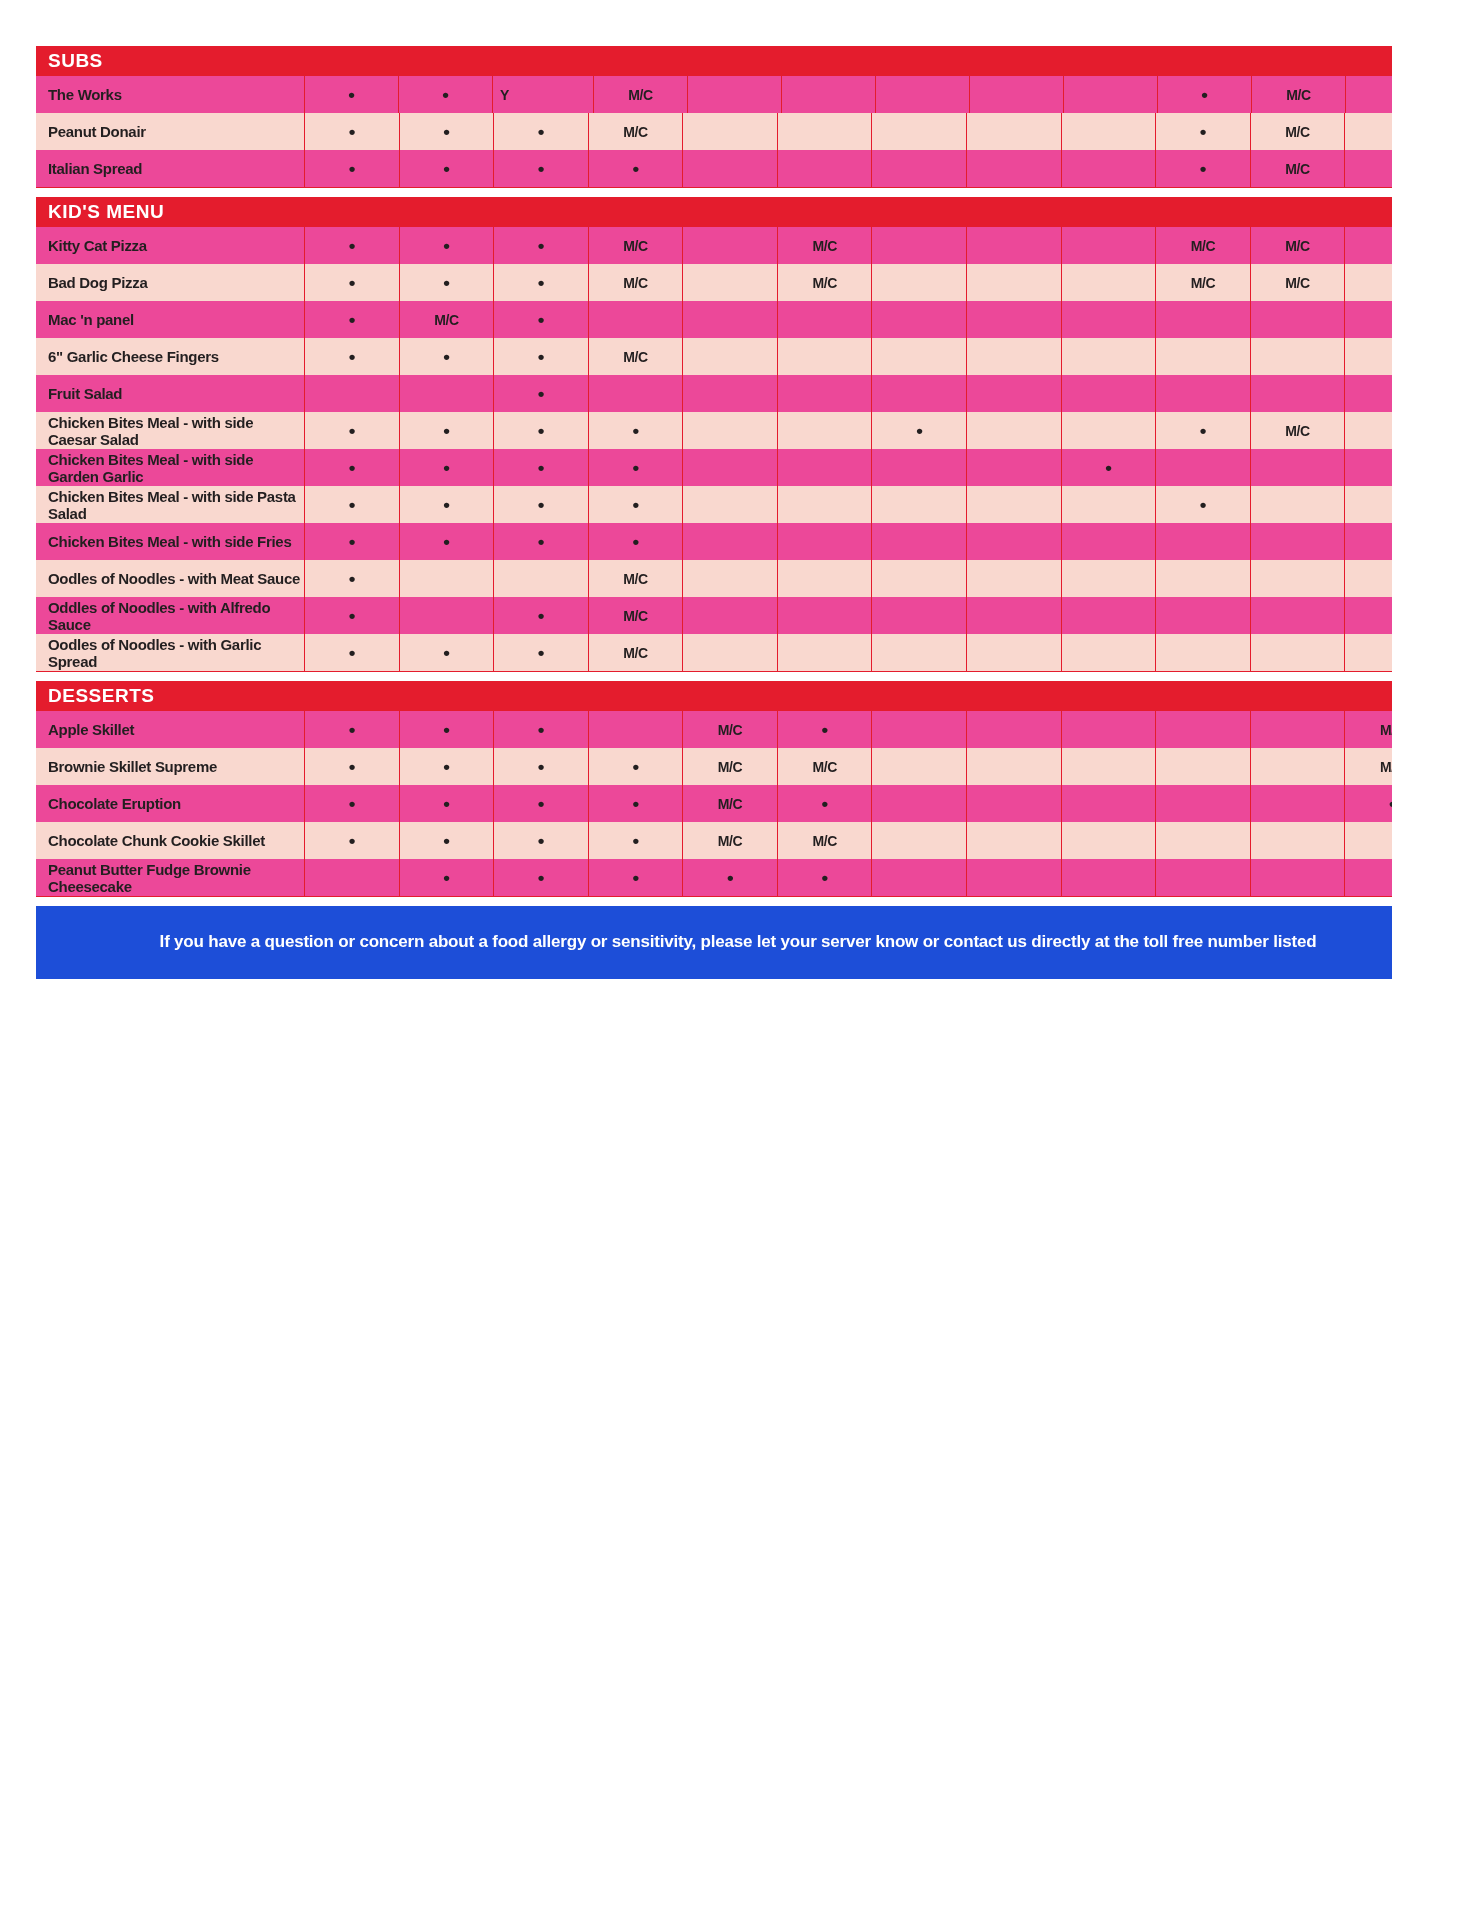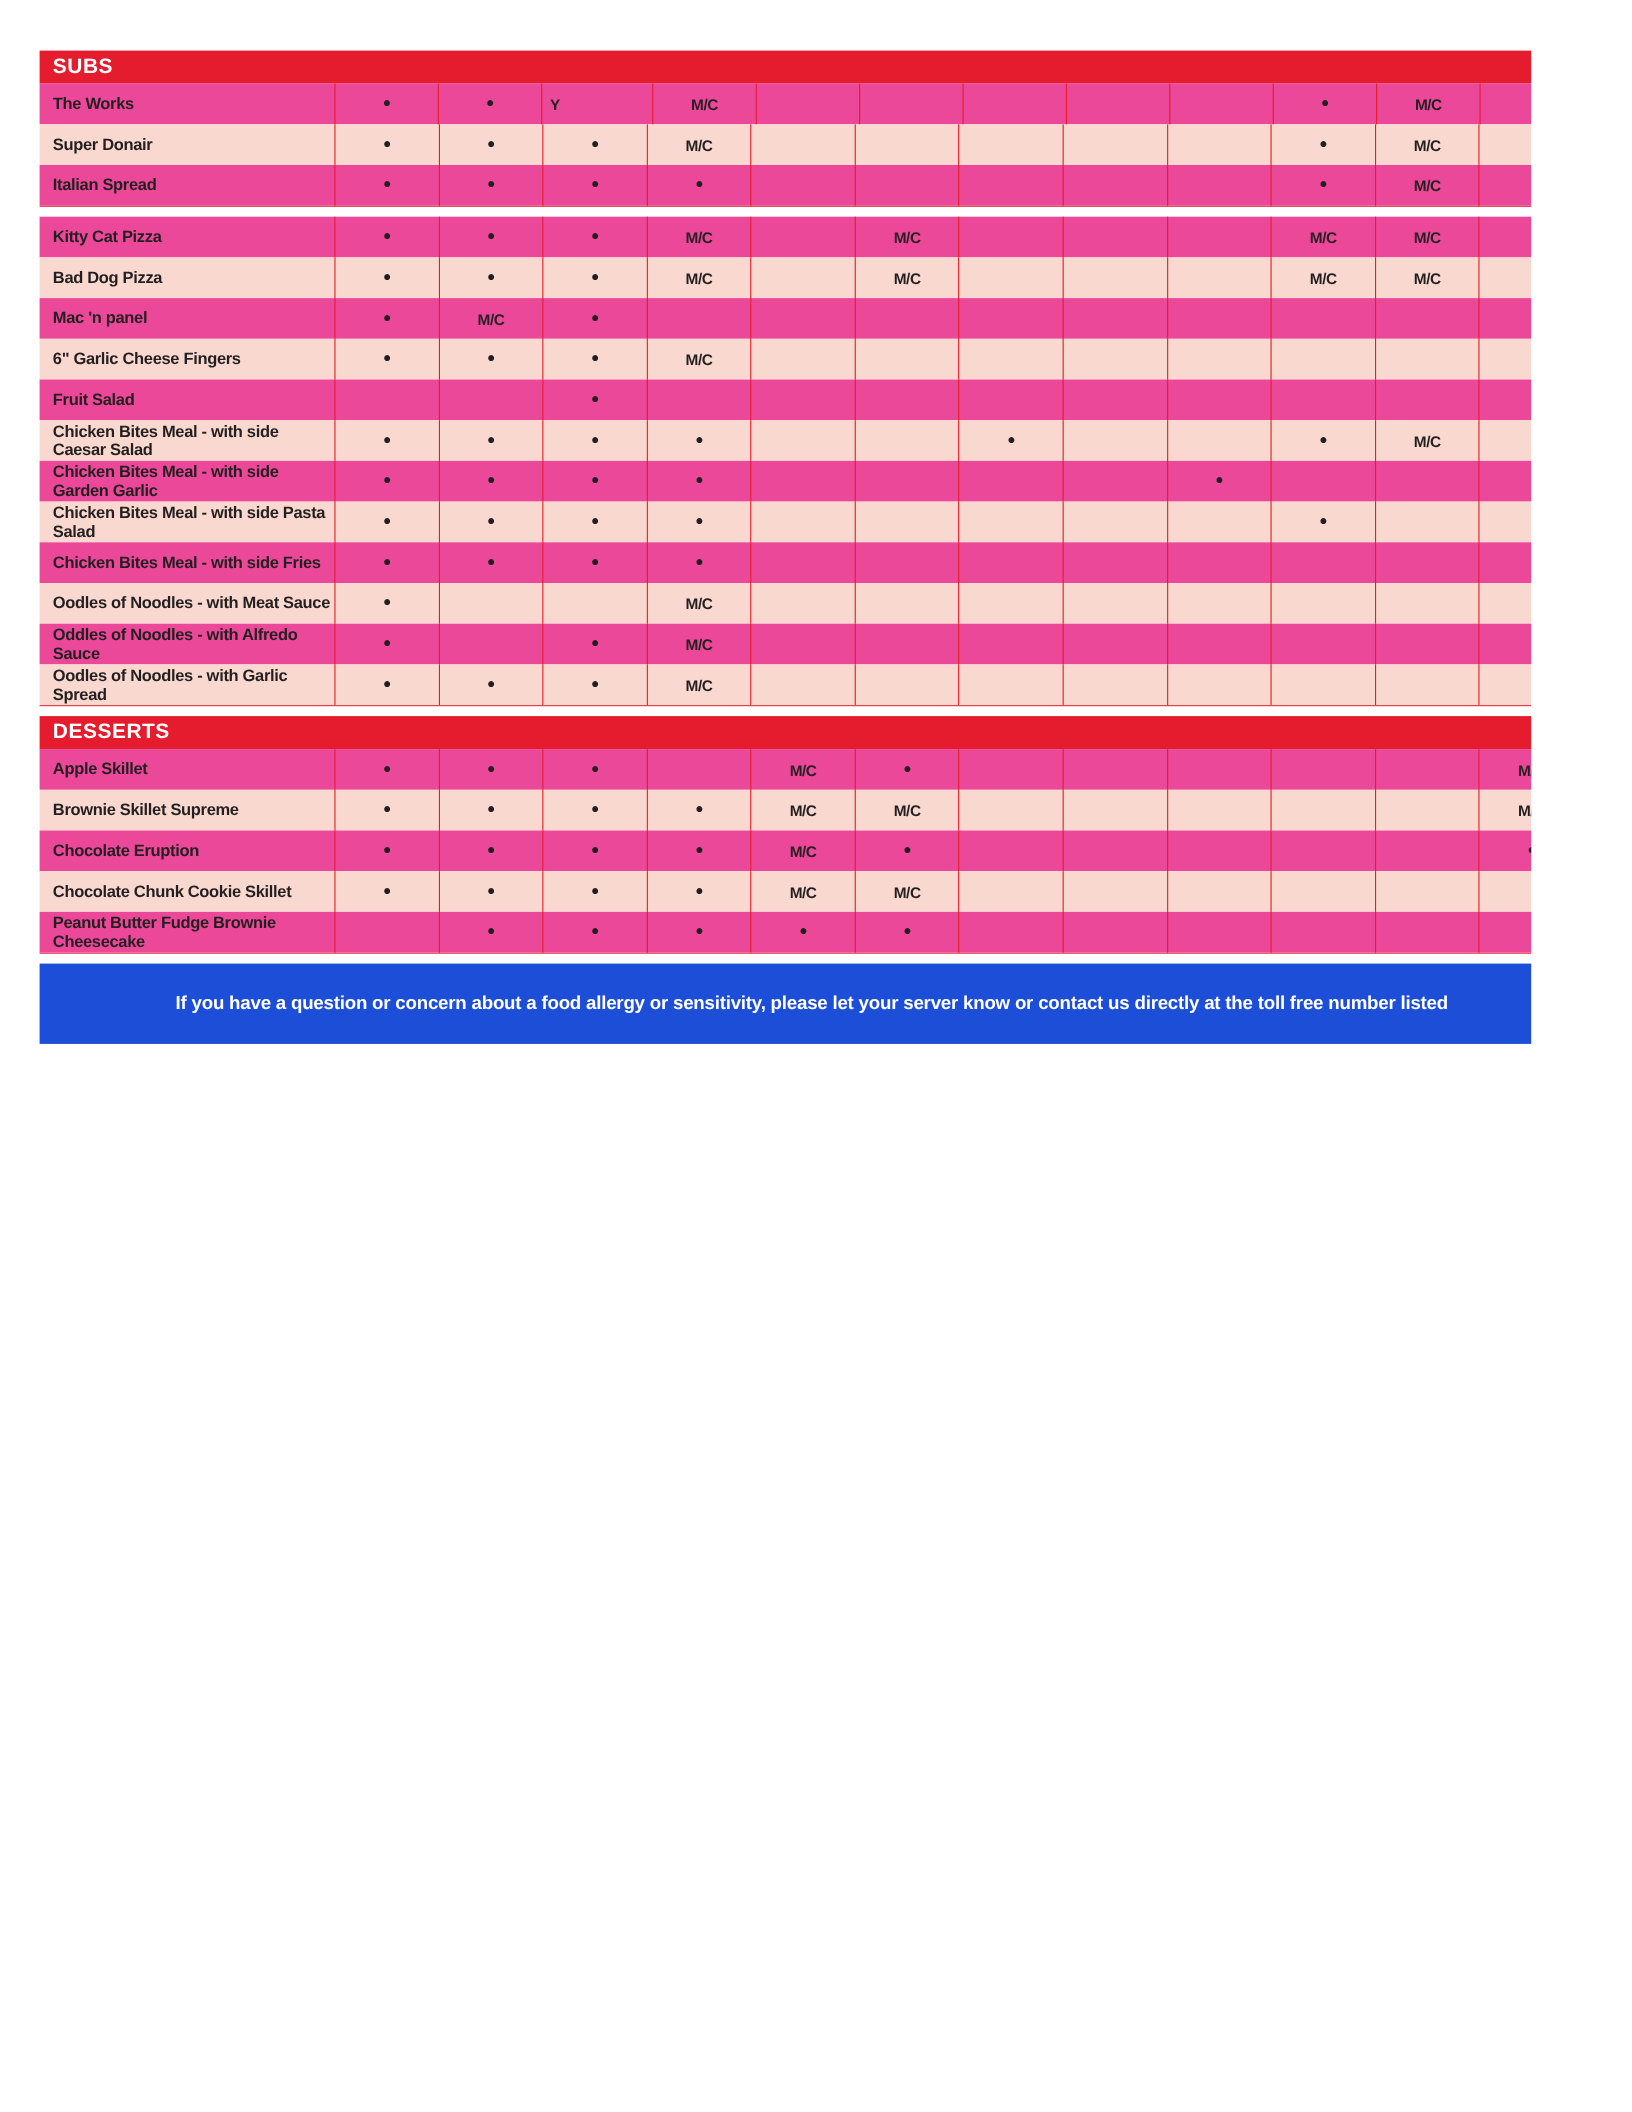--- a/index.html
+++ b/index.html
@@ -109,21 +109,21 @@
               <div class="cell mark"></div>
               <div class="cell mark">
                 <span class="dot">•</span>
               </div>
               <div class="cell mark">
                 <span>M/C</span>
               </div>
               <div class="cell mark"></div>
             </div>
             <div class="row alt">
-              <div class="cell name">Super Donair</div>
+              <div class="cell name">Peanut Donair</div>
               <div class="cell mark">
                 <span class="dot">•</span>
               </div>
               <div class="cell mark">
                 <span class="dot">•</span>
               </div>
               <div class="cell mark">
                 <span class="dot">•</span>
               </div>
               <div class="cell mark">
@@ -165,20 +165,21 @@
                 <span class="dot">•</span>
               </div>
               <div class="cell mark">
                 <span>M/C</span>
               </div>
               <div class="cell mark"></div>
             </div>
           </div>
         </div>
         <div class="section">
+          <div class="section-bar">KID'S MENU</div>
           <div class="grid">
             <div class="row">
               <div class="cell name">Kitty Cat Pizza</div>
               <div class="cell mark">
                 <span class="dot">•</span>
               </div>
               <div class="cell mark">
                 <span class="dot">•</span>
               </div>
               <div class="cell mark">

